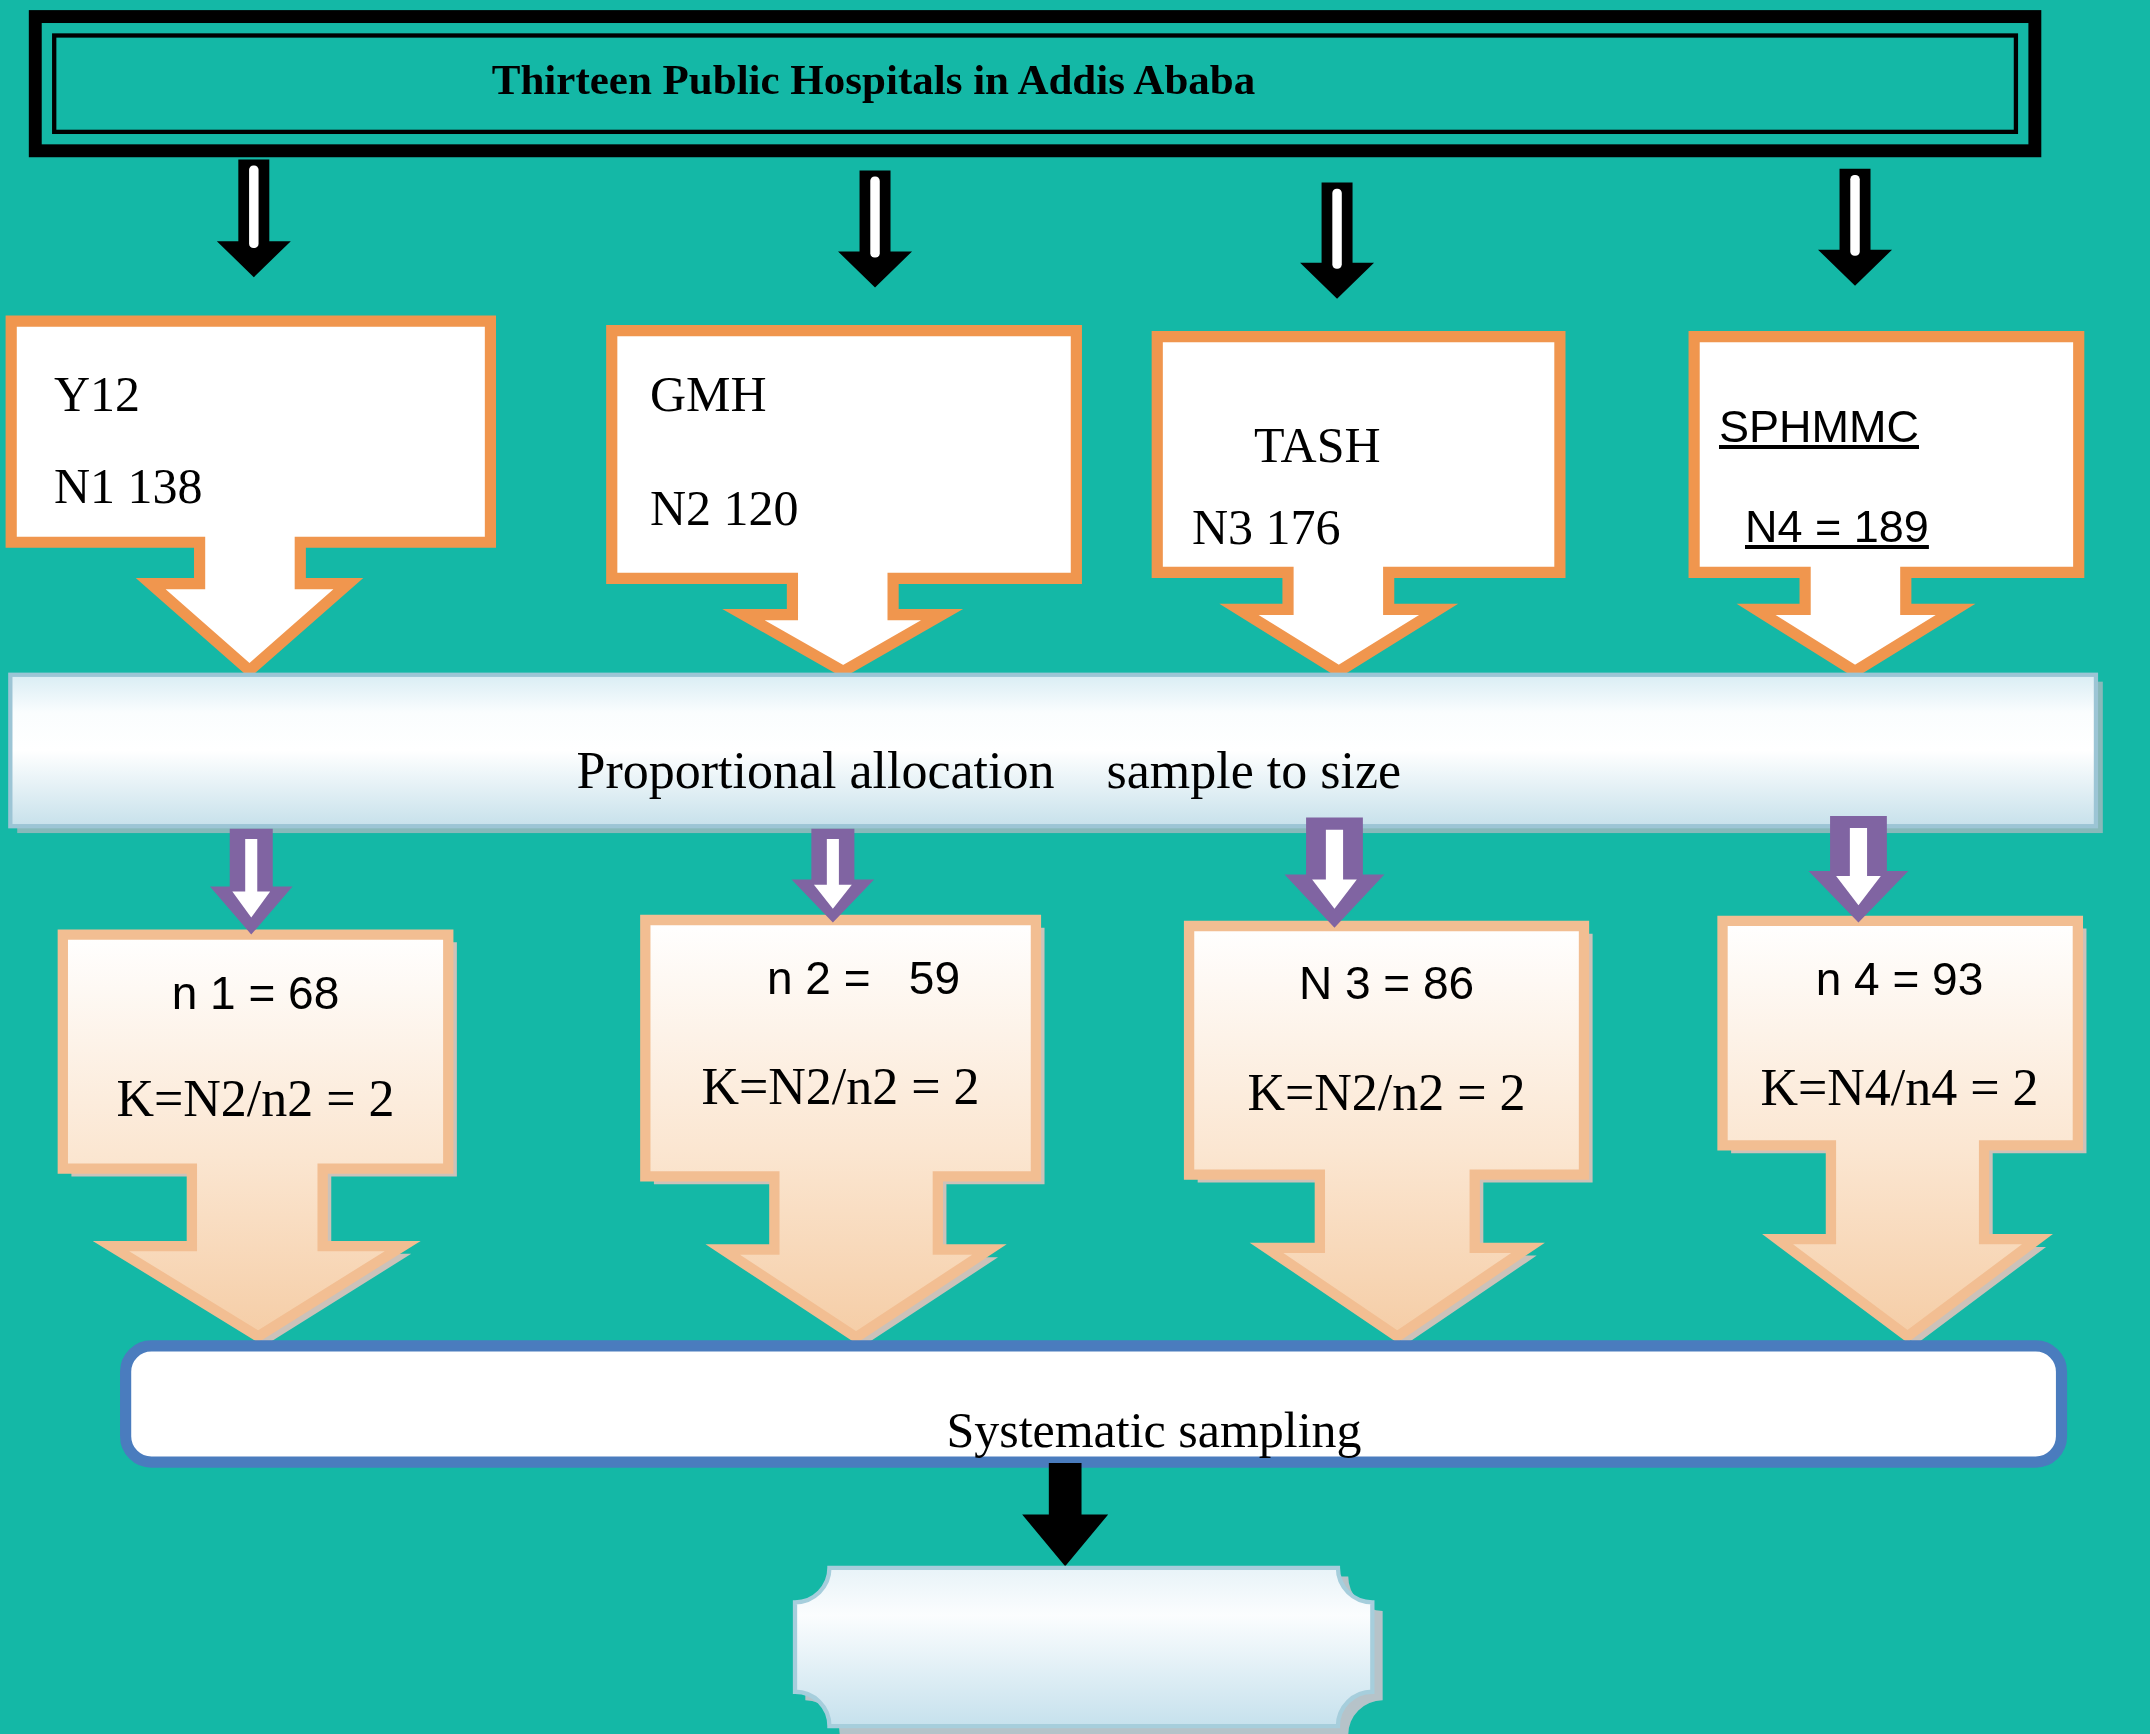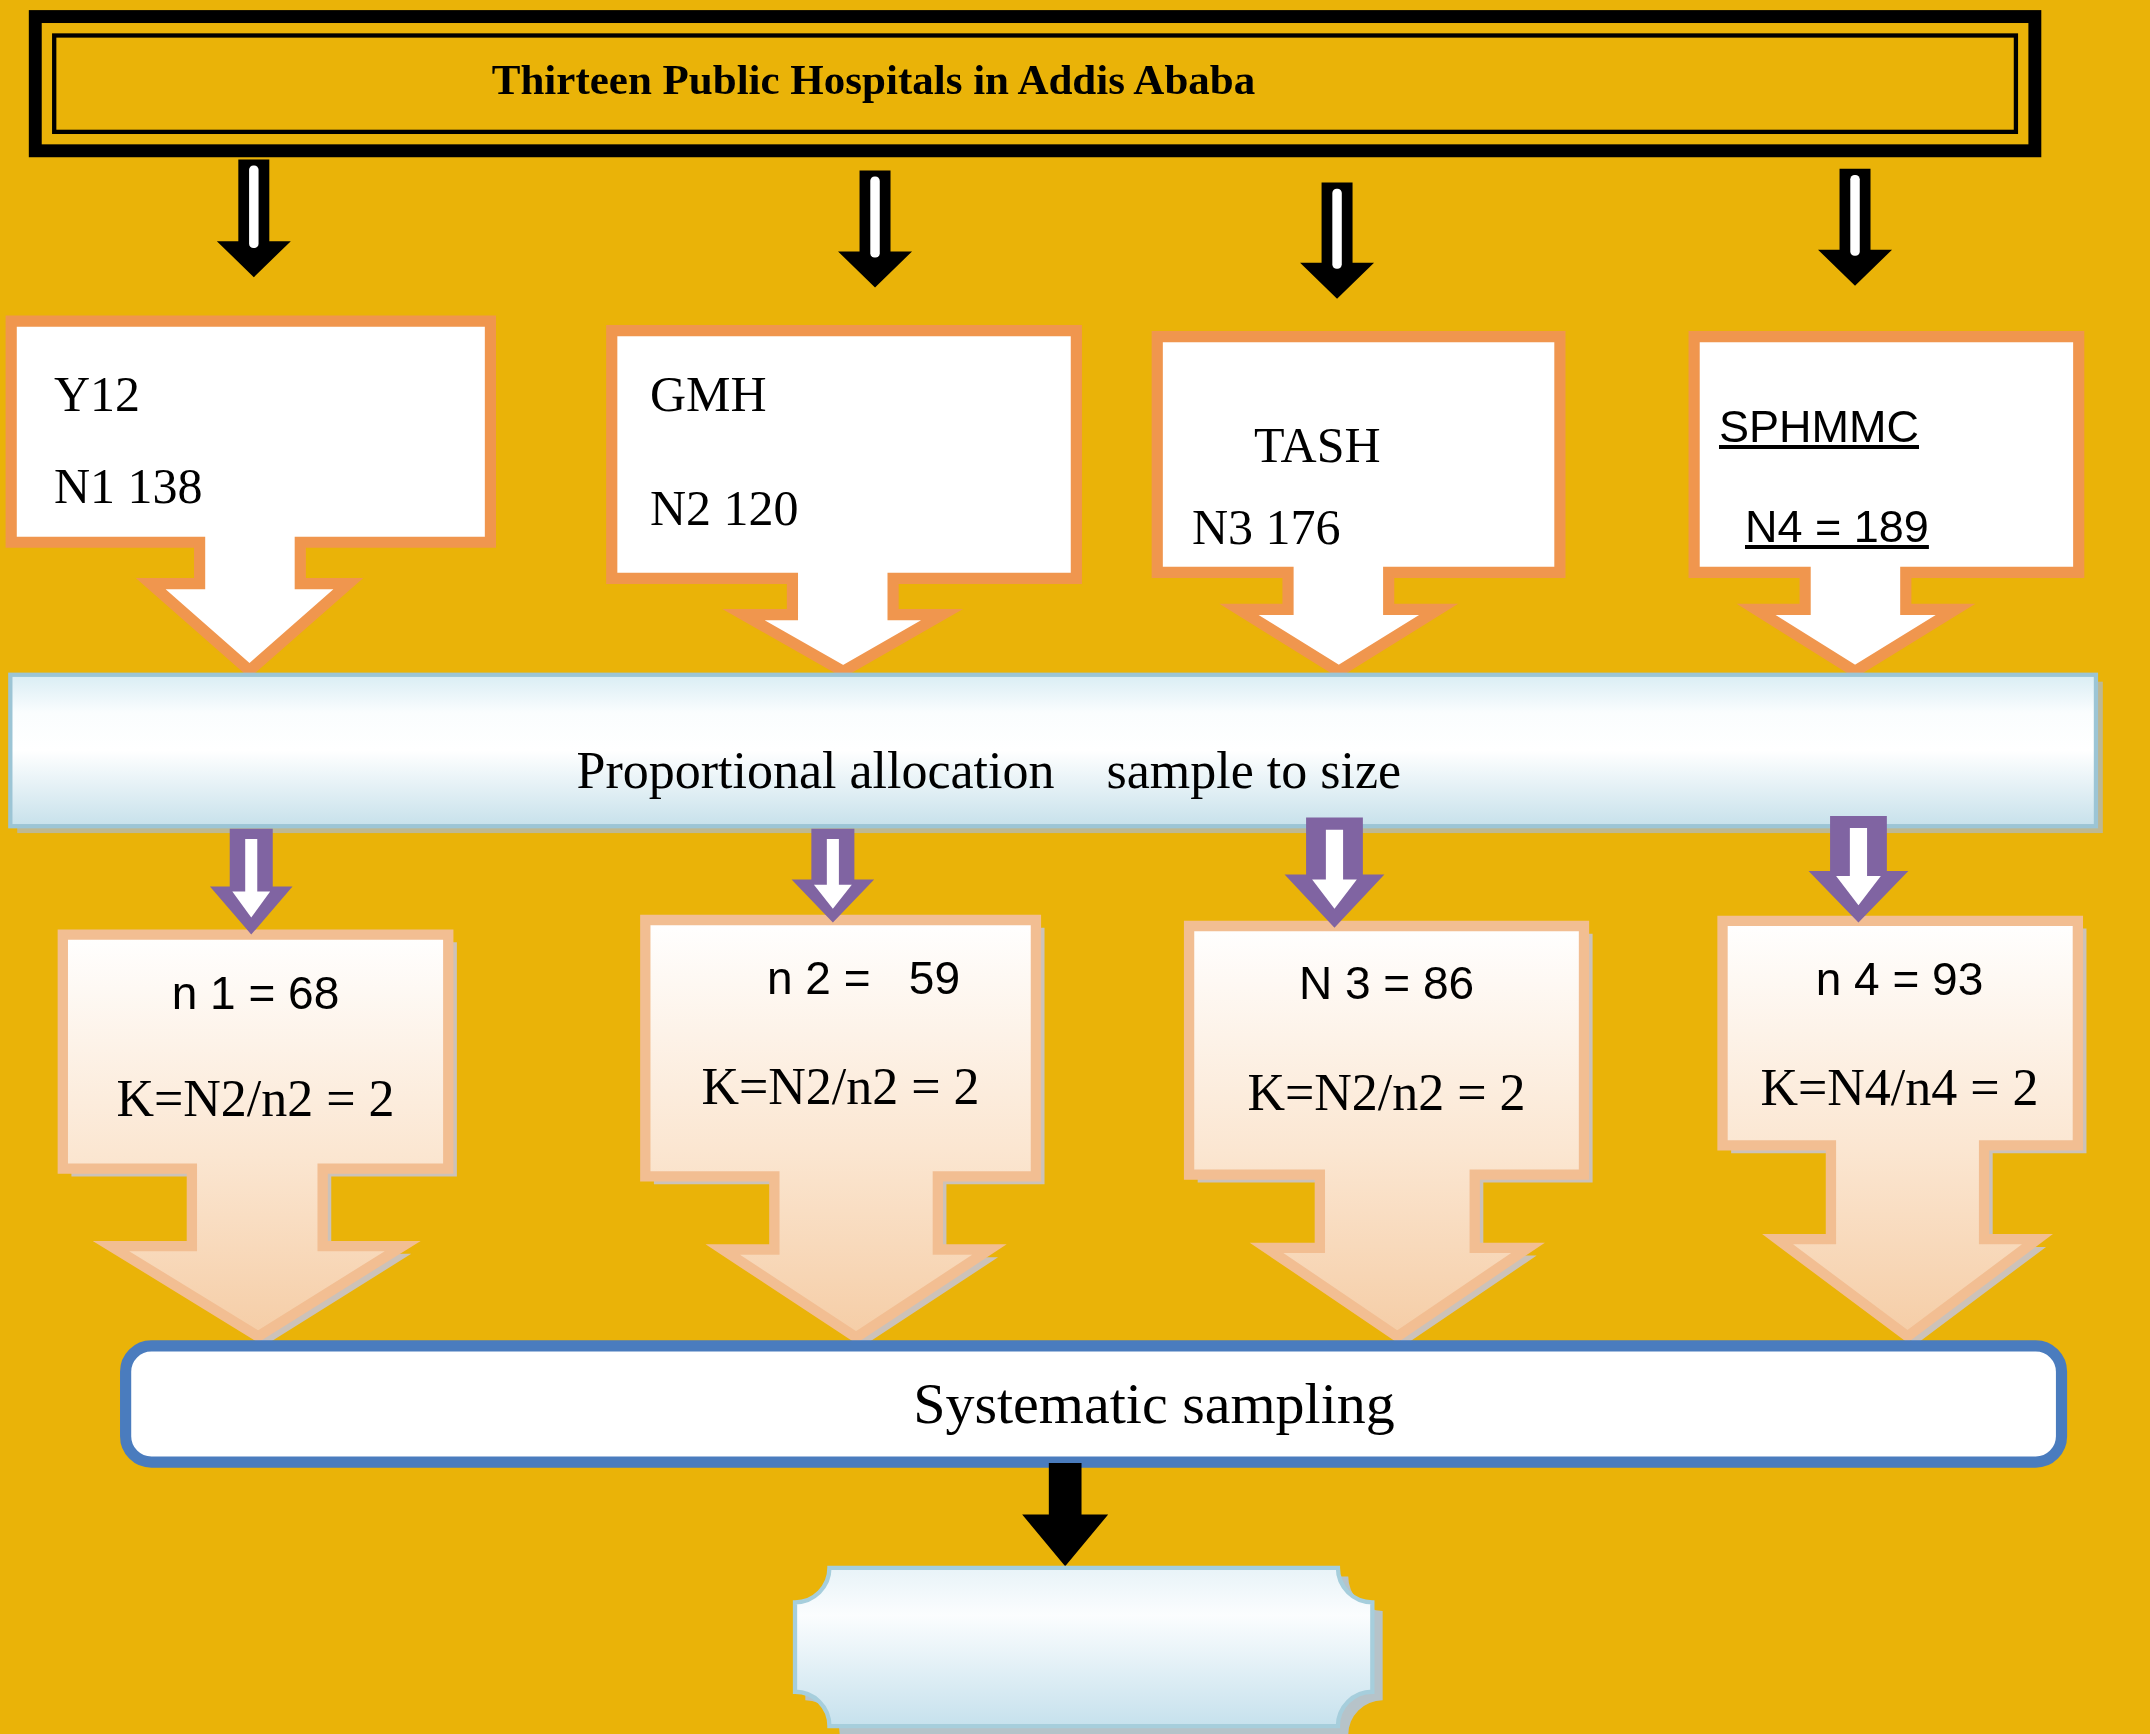--- a/index.html
+++ b/index.html
@@ -1,27 +1,27 @@
 <!DOCTYPE html>
 <html style="font-size:13.8px"><head>
 <meta charset="utf-8">
 <style>
   html,body{margin:0;padding:0;background:#ffffff;}
-  .canvas{position:relative;width:2151px;height:1735px;background:#eab308;overflow:hidden;
+  .canvas{position:relative;width:2151px;height:1735px;background:#14b8a6;overflow:hidden;
           font-family:"Liberation Serif","DejaVu Serif",serif;}
   .shapes{position:absolute;left:0;top:0;}
   .txt{position:absolute;white-space:pre;color:#000;line-height:1.15;}
   .center{text-align:center;box-sizing:border-box;}
   .title{font-size:43px;font-weight:bold;line-height:64px;}
   .hosp{font-size:50px;}
   .hosp-sans{font-size:45px;font-family:"Liberation Sans","DejaVu Sans",sans-serif;text-decoration:underline;}
   .bannertxt{font-size:52px;line-height:69px;}
   .samp1{font-size:46px;font-family:"Liberation Sans","DejaVu Sans",sans-serif;}
   .samp2{font-size:52px;}
-  .sys{font-size:58px;line-height:62px;}
+  .sys{font-size:50px;line-height:62px;margin-top:26px;}
   .res{font-size:55px;line-height:62px;}
 </style>
 </head>
 <body>
 
 <div class="canvas">
 
   <svg class="shapes" width="2151" height="1735" viewBox="0 0 2500 2016">
     <defs>
       <linearGradient id="gBanner" x1="0" y1="0" x2="0" y2="1">

